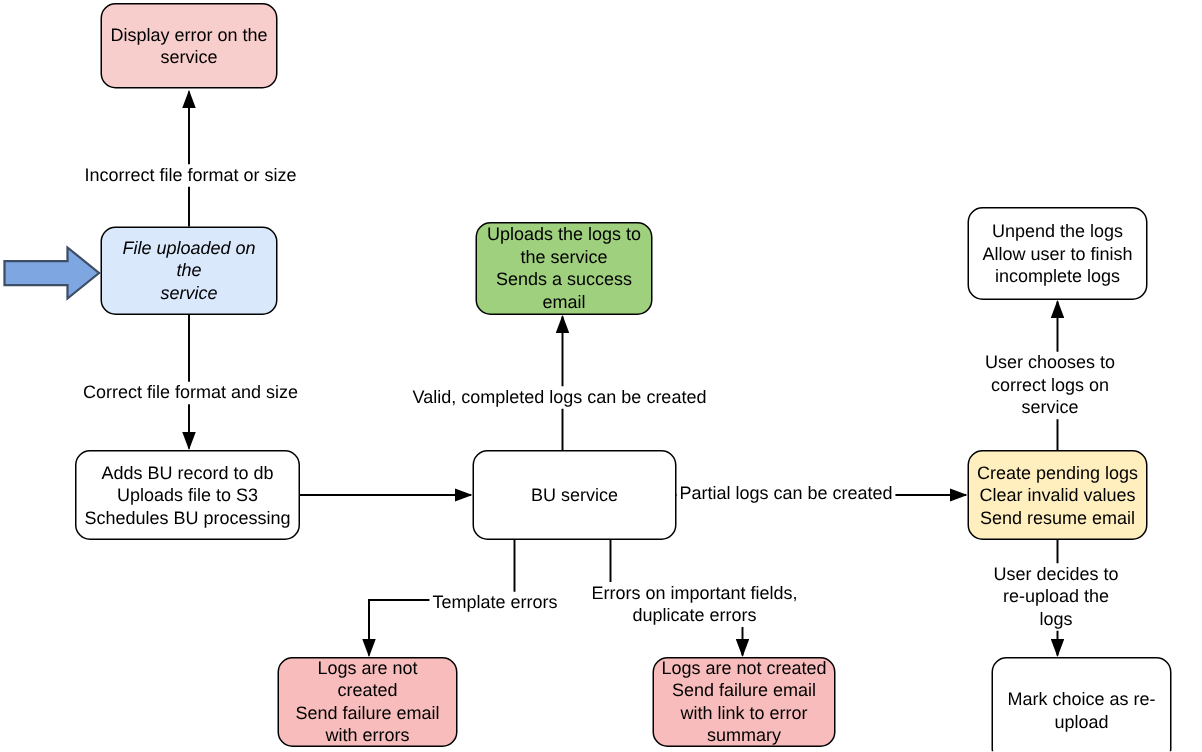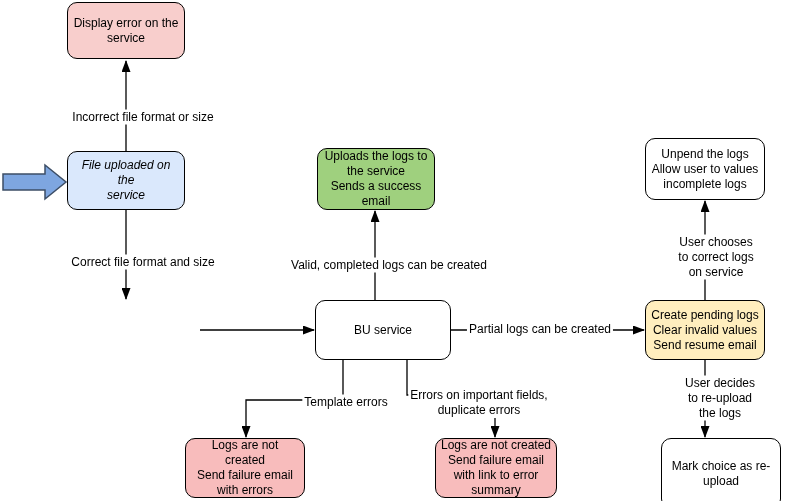--- a/index.html
+++ b/index.html
@@ -17,21 +17,21 @@
   }
   .n-white{background:#ffffff;}
   .n-pink{background:#f8cecc;}
   .n-pink-deep{background:#f8bcbc;}
   .n-blue{background:#dae8fc;font-style:italic;}
   .n-green{background:#9fd07e;}
   .n-yellow{background:#ffeebe;}
   .edge-label{
     position:absolute;transform:translate(-50%,-50%);
     background:#ffffff;padding:0 2px;
-    font-size:12px;line-height:15px;text-align:center;white-space:pre-line;margin-left:16px;
+    font-size:12px;line-height:15px;text-align:center;white-space:pre-line;
   }
   
   #node-display-error {left:67px; top:2px;  width:118px;height:57px;}
   #node-file-uploaded {left:67px; top:151px;width:118px;height:59px;}
   #node-adds-bu       {left:50px; top:300px;width:150px;height:60px;}
   #node-upload-success{left:317px;top:148px;width:118px;height:62px;}
   #node-bu-service    {left:315px;top:300px;width:136px;height:60px;}
   #node-unpend        {left:645px;top:138px;width:120px;height:62px;}
   #node-create-pending{left:645px;top:300px;width:120px;height:60px;}
   #node-mark-reupload {left:661px;top:438px;width:120px;height:71px;}
@@ -79,27 +79,30 @@
   <div class="edge-label" id="lbl-choose">User chooses to correct logs on service</div>
   <div class="edge-label" id="lbl-reupload">User decides to re-upload the logs</div>
   <div class="edge-label" id="lbl-template">Template errors</div>
   <div class="edge-label" id="lbl-fields">Errors on important fields,
 duplicate errors</div>
 
   <div class="node n-pink" id="node-display-error">Display error on the
 service</div>
   <div class="node n-blue" id="node-file-uploaded">File uploaded on the
 service</div>
+  <div class="node n-white" id="node-adds-bu">Adds BU record to db
+Uploads file to S3
+Schedules BU processing</div>
   <div class="node n-green" id="node-upload-success">Uploads the logs to
 the service
 Sends a success
 email</div>
   <div class="node n-white" id="node-bu-service">BU service</div>
   <div class="node n-white" id="node-unpend">Unpend the logs
-Allow user to values
+Allow user to finish
 incomplete logs</div>
   <div class="node n-yellow" id="node-create-pending">Create pending logs
 Clear invalid values
 Send resume email</div>
   <div class="node n-white" id="node-mark-reupload">Mark choice as re-
 upload</div>
   <div class="node n-pink-deep" id="node-fail-template">Logs are not created
 Send failure email
 with errors</div>
   <div class="node n-pink-deep" id="node-fail-fields">Logs are not created

